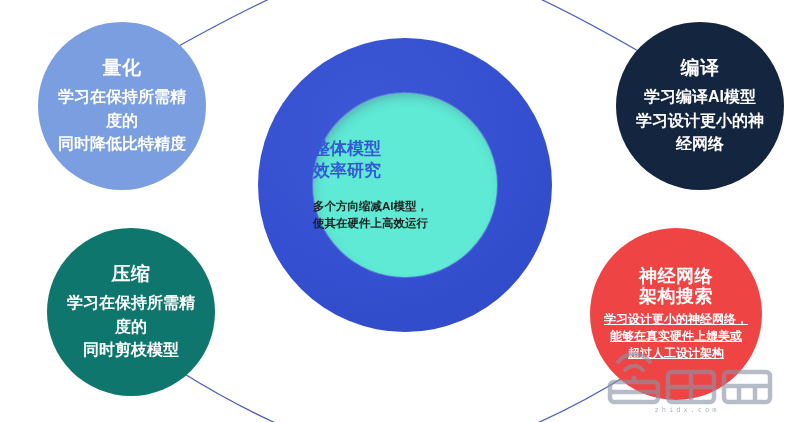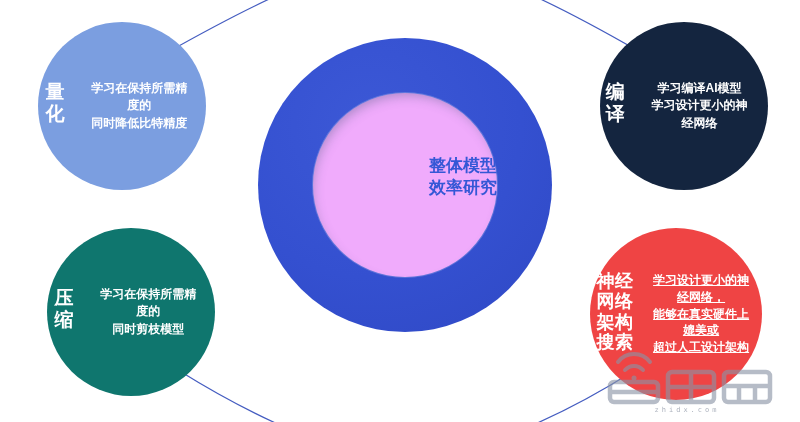--- a/index.html
+++ b/index.html
@@ -12,71 +12,71 @@
   #stage{position:relative;width:800px;height:422px;overflow:hidden;background:#fff;}
 
   
   #arcs{position:absolute;left:0;top:0;width:800px;height:422px;}
 
   
   .node{
     position:absolute;
     border-radius:50%;
     display:flex;
-    flex-direction:row;
+    flex-direction:column;
     align-items:center;
     justify-content:center;
     text-align:center;
     color:#ffffff;
     box-sizing:border-box;
   }
   .node .n-title{
     font-size:19px;
     font-weight:bold;
     line-height:1.12;
     letter-spacing:.5px;
     margin-bottom:7px;
     white-space:pre-line;
   }
   .node .n-desc{
-    font-size:12px;
+    font-size:16px;
     font-weight:bold;
     line-height:1.45;
     white-space:pre-line;
     padding:0 14px;
   }
 
   
   #node-quant{left:38px;  top:22px;  width:168px;height:168px;background:#7b9ee0;}
   #node-comp {left:47px;  top:228px; width:168px;height:168px;background:#0f766e;}
-  #node-compile{left:600px;top:22px;  width:168px;height:168px;background:#14253f;}
+  #node-compile{left:616px;top:22px;  width:168px;height:168px;background:#14253f;}
   #node-nas  {left:590px; top:228px; width:172px;height:172px;background:#ef4444;}
   #node-nas .n-title{font-size:18px;margin-bottom:5px;}
   #node-nas .n-desc{font-size:12px;line-height:1.4;padding:0 12px;text-decoration:underline;}
   #node-compile .n-desc{padding:0 16px;}
 
   
   #center-ring{
     position:absolute;
     left:258px;top:38px;
     width:294px;height:294px;
     border-radius:50%;
     background:#3450d0;
     background:radial-gradient(circle at 38% 30%, #3c58d6 0%, #3450d0 55%, #2f48c4 100%);
   }
   #center-hole{
     position:absolute;
     left:313px;top:93px;
     width:184px;height:184px;
     border-radius:50%;
-    background:#f0abfc;
+    background:#5eead4;
     box-shadow: inset 3px 6px 12px -4px rgba(80,90,130,.45),
                 0 0 0 1px rgba(255,255,255,.2);
     display:flex;flex-direction:column;
-    align-items:flex-end;justify-content:center;
+    align-items:flex-start;justify-content:center;
     text-align:center;
   }
   #center-hole .c-title{
     color:#3457d6;
     font-size:17px;
     font-weight:bold;
     line-height:1.28;
     white-space:pre-line;
     margin-bottom:16px;
   }
@@ -119,20 +119,22 @@
       <path d="M 178 370 C 255 418 330 452 412 466"></path>
 
       <path d="M 632 372 C 556 420 480 452 398 466"></path>
     </g>
   </svg>
 
   <div id="center-ring"></div>
   <div id="center-hole">
     <div class="c-title">整体模型
 效率研究</div>
+    <div class="c-desc">多个方向缩减AI模型，
+使其在硬件上高效运行</div>
   </div>
 
   <div class="node" id="node-quant">
     <div class="n-title">量化</div>
     <div class="n-desc">学习在保持所需精度的
 同时降低比特精度</div>
   </div>
 
   <div class="node" id="node-comp">
     <div class="n-title">压缩</div>

